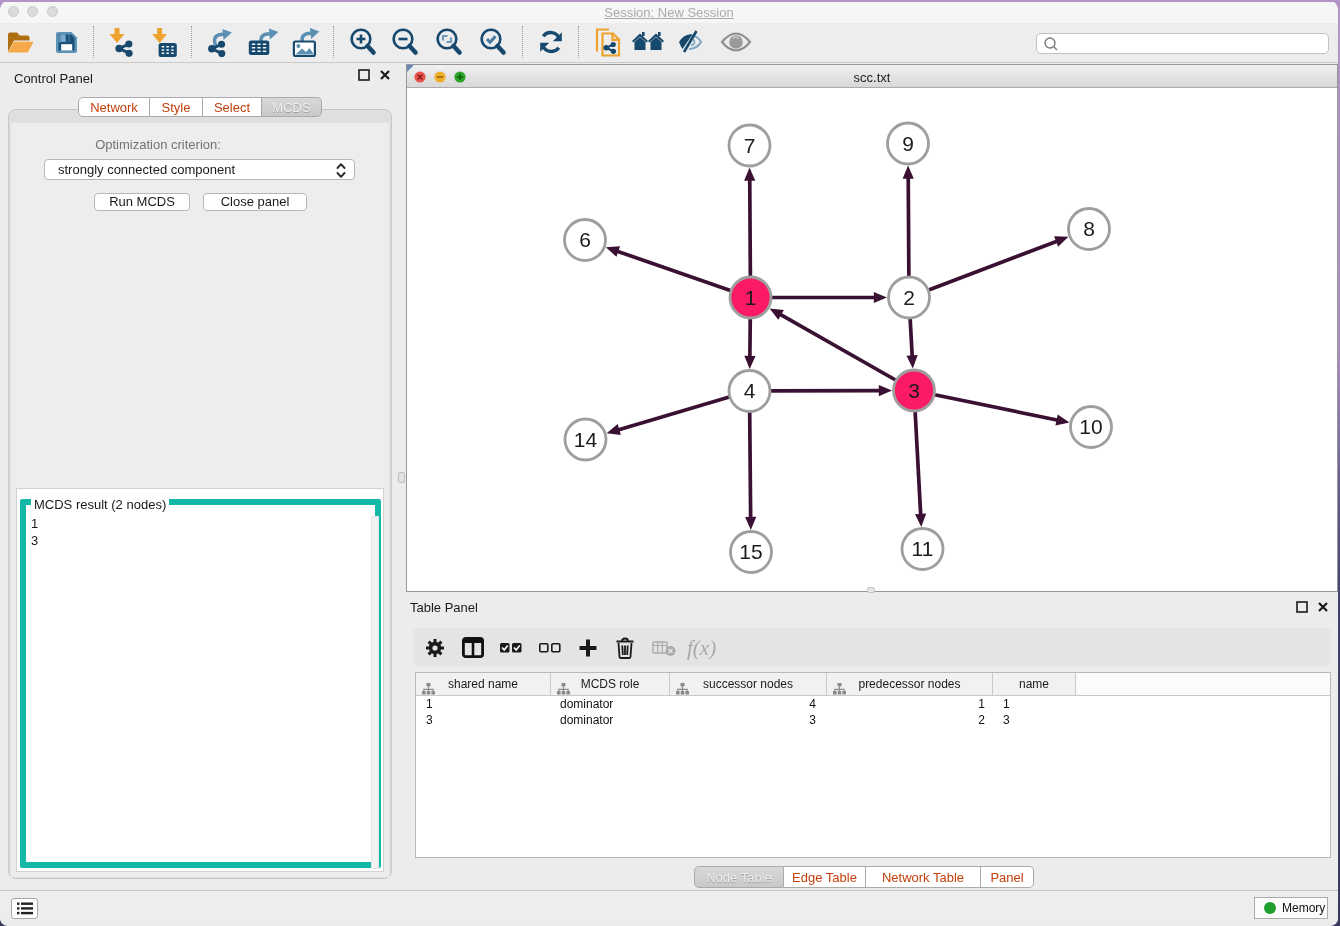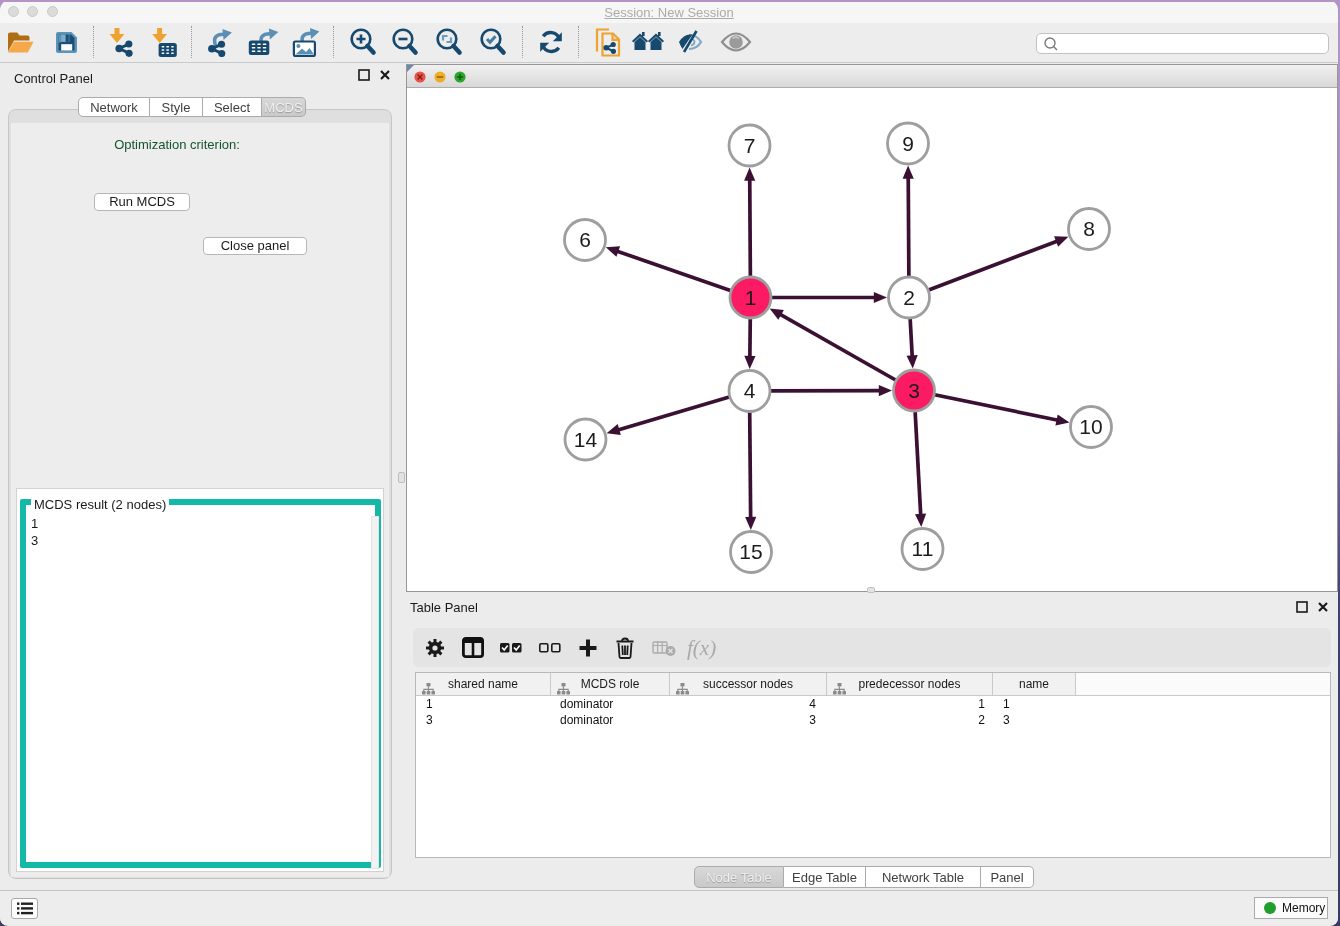--- a/index.html
+++ b/index.html
@@ -9,28 +9,28 @@
 #titlebar{left:0;top:0;width:1338px;height:23px;background:#F6F6F6;}
 .tl{width:11px;height:11px;border-radius:50%;background:#DBDBDB;border:1px solid #C9C9C9;top:6px;}
 #title{width:100%;text-align:center;top:5px;font-size:13px;color:#ABABAB;text-decoration:underline;}
 #toolbar{left:0;top:23px;width:1338px;height:40px;background:#EDEDED;border-bottom:1px solid #CACACA;}
 .sep{top:3px;height:32px;width:0;border-left:1px dotted #9A9A9A;}
 .ticon{top:0;height:38px;display:flex;align-items:center;justify-content:center;}
 #searchbox{left:1036px;top:10px;width:293px;height:21px;background:#fff;border:1px solid #C2C2C2;border-radius:5px;}
 
 #cptitle{left:14px;top:71px;font-size:13px;color:#1a1a1a;}
 #tabs{left:78px;top:97px;height:20px;display:flex;font-size:13px;z-index:5;}
-.tab{border:1px solid #ABABAB;border-left:none;background:#fff;color:#404040;display:flex;align-items:center;justify-content:center;height:100%;}
+.tab{border:1px solid #ABABAB;border-left:none;background:#fff;color:#c2410c;display:flex;align-items:center;justify-content:center;height:100%;}
 .tab.first{border-left:1px solid #ABABAB;border-radius:5px 0 0 5px;}
 .tab.last{border-radius:0 5px 5px 0;}
 .tab.sel2{background:linear-gradient(#D8D8D8,#C9C9C9);color:#EFEFEF;text-shadow:0 1px 1px #9a9a9a;border-radius:5px 0 0 5px;}
 .tab.sel{background:linear-gradient(#D8D8D8,#C9C9C9);color:#EFEFEF;text-shadow:0 1px 1px #9a9a9a;border-radius:0 5px 5px 0;}
 #cpouter{left:8px;top:109px;width:384px;height:770px;background:#DFDFDF;border:1px solid #C6C6C6;border-radius:8px;}
 #cpinner{left:11px;top:123px;width:378px;height:754px;background:#EDEDED;}
-#optlabel{left:22px;top:137px;width:310px;text-align:center;font-size:13px;color:#14532d;}
+#optlabel{left:3px;top:137px;width:310px;text-align:center;font-size:13px;color:#737373;}
 #dropdown{left:44px;top:159px;width:311px;height:21px;background:#fff;border:1px solid #B7B7B7;border-radius:4px;font-size:13px;color:#1a1a1a;line-height:19px;padding-left:13px;}
 .btn{height:18px;background:#fff;border:1px solid #B7B7B7;border-radius:4px;font-size:13px;color:#1a1a1a;text-align:center;line-height:16px;}
 #mcdsbox{left:16px;top:488px;width:368px;height:384px;background:#fff;border:1px solid #D2D2D2;}
 #fieldset{left:3px;top:10px;width:361px;height:369px;border:6px solid #14b8a6;border-radius:2px;}
 #legend{left:5px;top:-8px;background:#fff;padding:0 3px;font-size:13px;color:#1a1a1a;}
 #scrolltrack{left:345px;top:11px;width:8px;height:353px;background:#F2F2F2;border:1px solid #E4E4E4;}
 
 #netwin{left:406px;top:64px;width:932px;height:528px;border:1px solid #979797;background:#fff;}
 #nettitle{left:0;top:0;width:930px;height:23px;background:linear-gradient(#F1F1F1,#D8D8D8);border-bottom:1px solid #ACACAC;}
 #netname{width:100%;text-align:center;top:5px;font-size:13px;color:#222;}
@@ -250,44 +250,50 @@
 </div>
 <div id="cptitle" class="abs">Control Panel</div>
 <svg class="abs" style="left:358px;top:69px;" width="34" height="13">
       <rect x="1" y="1" width="10" height="10" fill="none" stroke="#1a1a1a" stroke-width="1.6"></rect>
       <path d="M23 2 L31 10 M31 2 L23 10" stroke="#1a1a1a" stroke-width="2.2"></path>
     </svg>
 <div id="tabs" class="abs">
 <div class="tab first" style="width:72px;">Network</div>
       <div class="tab" style="width:53px;">Style</div>
       <div class="tab" style="width:59px;text-align:right;">Select</div>
-      <div class="tab sel" style="width:44px;">MCDS</div>
+      <div class="tab sel" style="width:60px;">MCDS</div>
 </div>
 <div id="cpouter" class="abs"></div>
 <div id="cpinner" class="abs"></div>
 <div id="optlabel" class="abs">Optimization criterion:</div>
+<div id="dropdown" class="abs">strongly connected component
+<svg width="10" height="15" style="position:absolute;right:8px;top:3px;">
+        <path d="M1.5 5 L5 1.2 L8.5 5 M1.5 10 L5 13.8 L8.5 10" fill="none" stroke="#2b2b2b" stroke-width="1.9" stroke-linecap="round" stroke-linejoin="round"></path>
+      </svg>
+</div>
 <div class="btn abs" style="left:94px;top:193px;width:96px;">Run MCDS</div>
-<div class="btn abs" style="left:203px;top:193px;width:104px;margin-top:44px;">Close panel</div>
+<div class="btn abs" style="left:203px;top:193px;width:104px;">Close panel</div>
 <div id="mcdsbox" class="abs">
   <div id="fieldset" class="abs">
     <div id="legend" class="abs">MCDS result (2 nodes)</div>
     <div class="abs" style="left:5px;top:11px;font-size:13px;color:#1a1a1a;line-height:16.5px;">1<br>3</div>
     <div id="scrolltrack" class="abs"></div>
   </div>
 </div>
 <div id="netwin" class="abs">
 <div id="nettitle" class="abs">
 <svg class="abs" style="left:7px;top:6px;" width="64" height="12">
 <circle cx="6" cy="6" r="5.6" fill="#E8544D"></circle>
           <path d="M3.6 3.6 L8.4 8.4 M8.4 3.6 L3.6 8.4" stroke="#871D12" stroke-width="1.4"></path>
 <circle cx="26" cy="6" r="5.6" fill="#F0AD29"></circle>
           <path d="M22.8 6 h6.4" stroke="#95660B" stroke-width="1.6"></path>
 <circle cx="46" cy="6" r="5.6" fill="#2DA42C"></circle>
           <path d="M46 2.9 v6.2 M42.9 6 h6.2" stroke="#0D5E0D" stroke-width="1.5"></path>
 </svg>
+<div id="netname" class="abs">scc.txt</div>
 </div>
 <svg class="abs" style="left:0px;top:0px;" width="7" height="7">
         <path d="M0 0 L7 0 L0 7 Z" fill="#6B89B5"></path>
       </svg>
 </div>
 <svg width="931" height="504" style="position:absolute;left:407px;top:88px;">
 <g stroke="#3A1033" stroke-width="3.7">
 <line x1="343.5" y1="209.5" x2="342.7" y2="86.1"></line>
 <line x1="343.5" y1="209.5" x2="205.0" y2="161.4"></line>
 <line x1="343.5" y1="209.5" x2="473.4" y2="209.5"></line>

